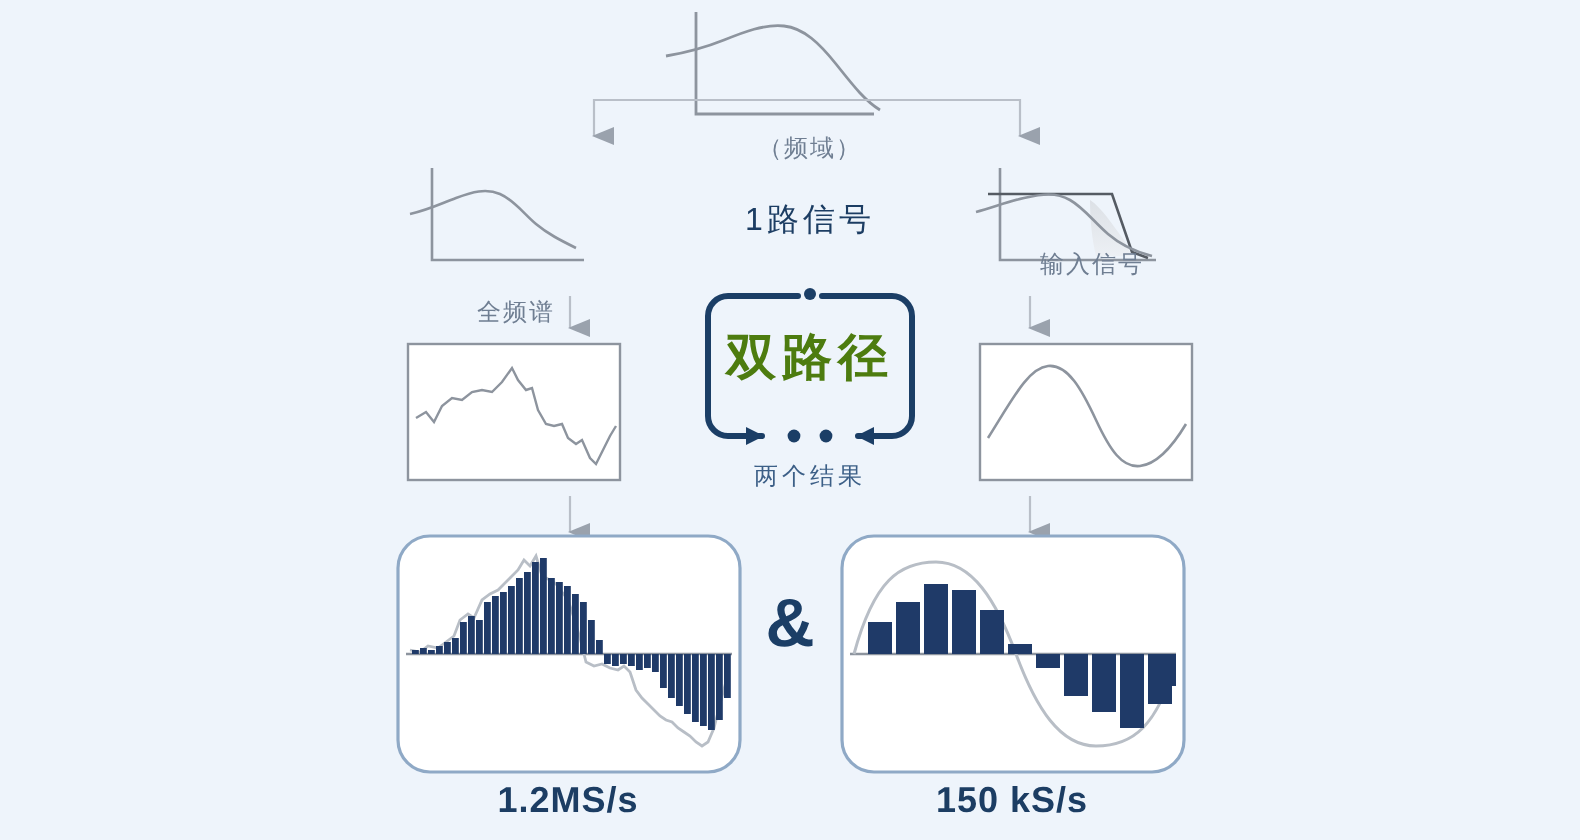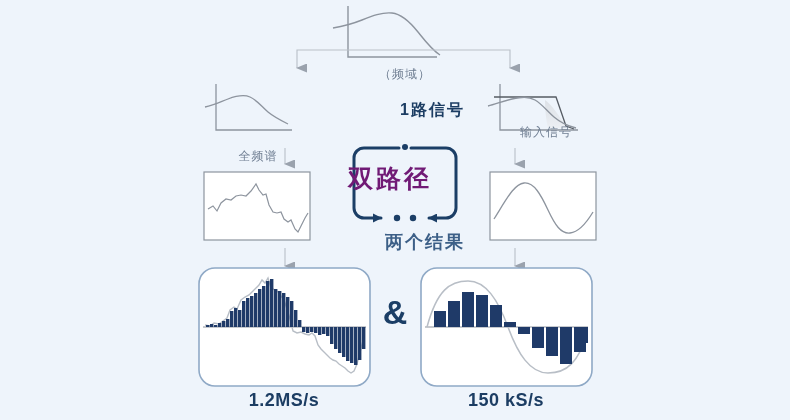--- a/index.html
+++ b/index.html
@@ -19,40 +19,40 @@
     font-size:12px;
     letter-spacing:1px;
     text-align:center;
     white-space:nowrap;
     line-height:16px;
   }
   .lbl-strong{
     position:absolute;
     color:#1c3d63;
     font-size:16px;
-    font-weight:bold;
+    font-weight:normal;
     letter-spacing:2px;
-    text-align:right;
+    text-align:center;
     white-space:nowrap;
   }
   .lbl-rate{
     position:absolute;
     color:#1c3d63;
     font-size:18px;
     font-weight:bold;
     letter-spacing:0.5px;
     text-align:center;
     white-space:nowrap;
   }
   #center-word{
     position:absolute;
     left:348px;top:162px;
     width:114px;
-    text-align:left;
-    color:#701a75;
+    text-align:center;
+    color:#4d7c0f;
     font-size:25px;
     font-weight:bold;
     letter-spacing:3px;
     white-space:nowrap;
   }
   #amp{
     position:absolute;
     left:378px;top:295px;
     width:34px;
     text-align:center;
@@ -250,21 +250,21 @@
   </div>
 
   <div class="lbl-strong" style="left:345px;top:100px;width:120px;">1路信号</div>
 
   <div class="lbl" style="left:203px;top:124px;width:110px;margin-top:24px;">全频谱</div>
 
   <div class="lbl" style="left:486px;top:124px;width:120px;">输入信号</div>
 
   <div id="center-word">双路径</div>
 
-  <div class="lbl-strong" style="left:345px;top:230px;width:120px;color:#3c5f87;font-size:18px;">两个结果</div>
+  <div class="lbl-strong" style="left:345px;top:230px;width:120px;color:#3c5f87;font-size:12px;">两个结果</div>
 
   <div id="amp">&amp;</div>
 
   <div class="lbl-rate" style="left:224px;top:390px;width:120px;">1.2MS/s</div>
 
   <div class="lbl-rate" style="left:446px;top:390px;width:120px;">150 kS/s</div>
 
 </div>
 
 </body></html>

